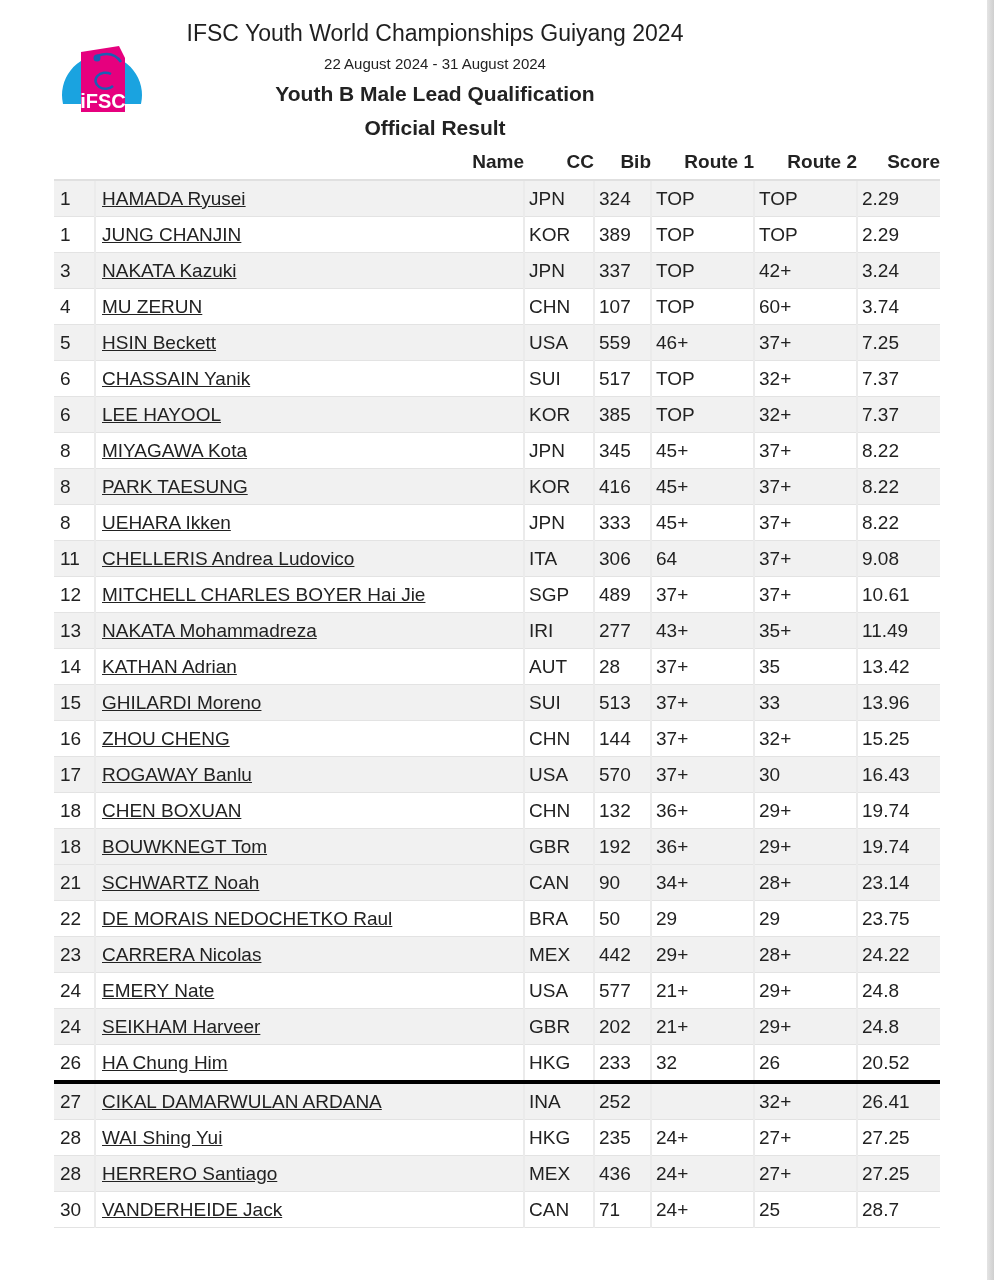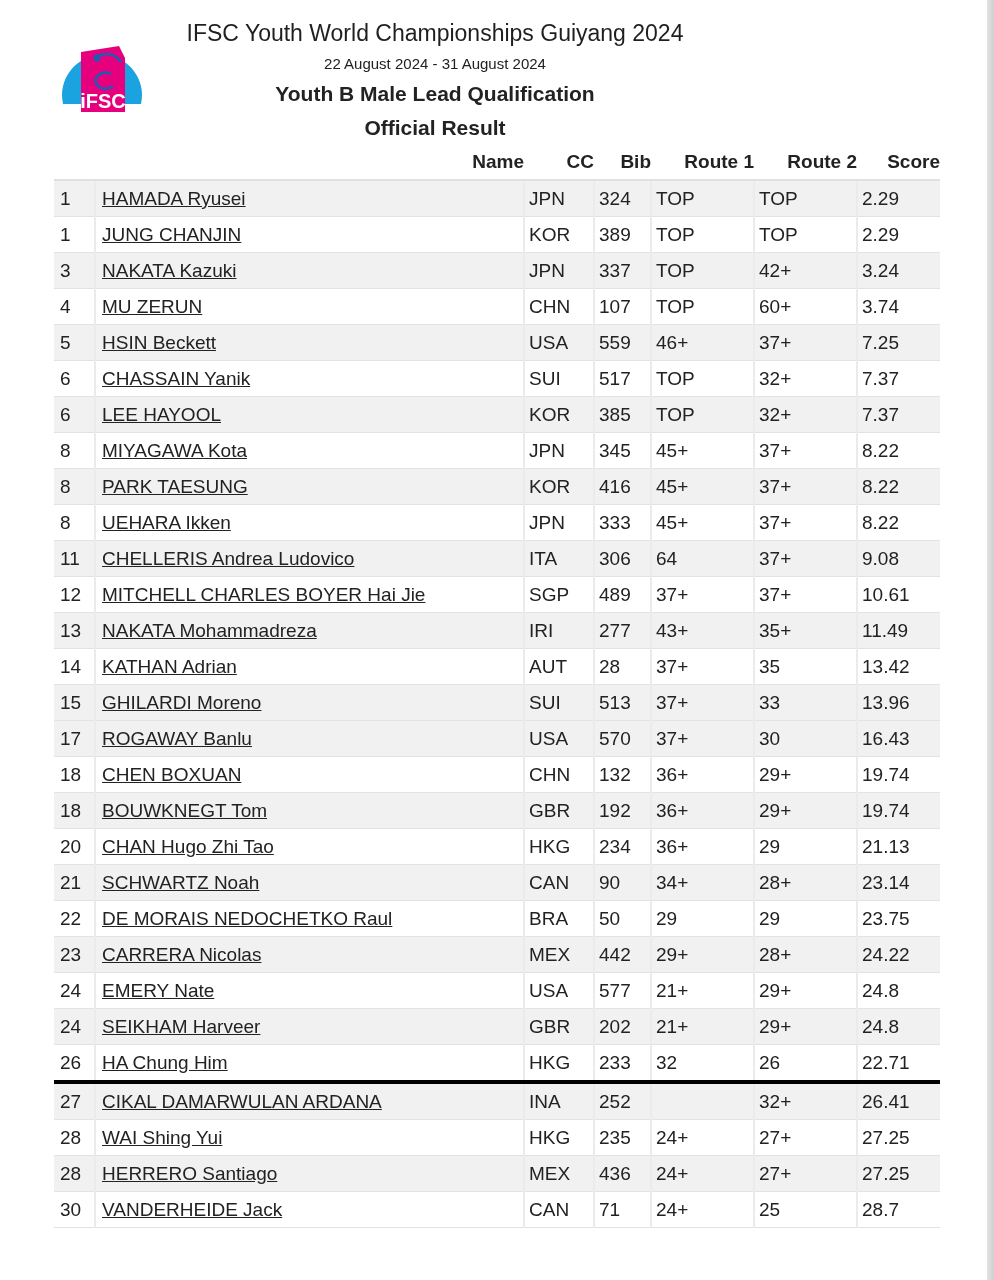--- a/index.html
+++ b/index.html
@@ -218,20 +218,29 @@
       </tr>
       <tr class="odd">
         <td>15</td>
         <td class="name">GHILARDI Moreno</td>
         <td>SUI</td>
         <td>513</td>
         <td>37+</td>
         <td>33</td>
         <td>13.96</td>
       </tr>
+      <tr class="even">
+        <td>16</td>
+        <td class="name">ZHOU CHENG</td>
+        <td>CHN</td>
+        <td>144</td>
+        <td>37+</td>
+        <td>32+</td>
+        <td>15.25</td>
+      </tr>
       <tr class="odd">
         <td>17</td>
         <td class="name">ROGAWAY Banlu</td>
         <td>USA</td>
         <td>570</td>
         <td>37+</td>
         <td>30</td>
         <td>16.43</td>
       </tr>
       <tr class="even">
@@ -244,29 +253,20 @@
         <td>19.74</td>
       </tr>
       <tr class="odd">
         <td>18</td>
         <td class="name">BOUWKNEGT Tom</td>
         <td>GBR</td>
         <td>192</td>
         <td>36+</td>
         <td>29+</td>
         <td>19.74</td>
-      </tr>
-      <tr class="even">
-        <td>20</td>
-        <td class="name">CHAN Hugo Zhi Tao</td>
-        <td>HKG</td>
-        <td>234</td>
-        <td>36+</td>
-        <td>29</td>
-        <td>21.13</td>
       </tr>
       <tr class="odd">
         <td>21</td>
         <td class="name">SCHWARTZ Noah</td>
         <td>CAN</td>
         <td>90</td>
         <td>34+</td>
         <td>28+</td>
         <td>23.14</td>
       </tr>
@@ -306,21 +306,21 @@
         <td>29+</td>
         <td>24.8</td>
       </tr>
       <tr class="even cutline">
         <td>26</td>
         <td class="name">HA Chung Him</td>
         <td>HKG</td>
         <td>233</td>
         <td>32</td>
         <td>26</td>
-        <td>22.71</td>
+        <td>20.52</td>
       </tr>
       <tr class="odd">
         <td>27</td>
         <td class="name">CIKAL DAMARWULAN ARDANA</td>
         <td>INA</td>
         <td>252</td>
         <td></td>
         <td>32+</td>
         <td>26.41</td>
       </tr>

